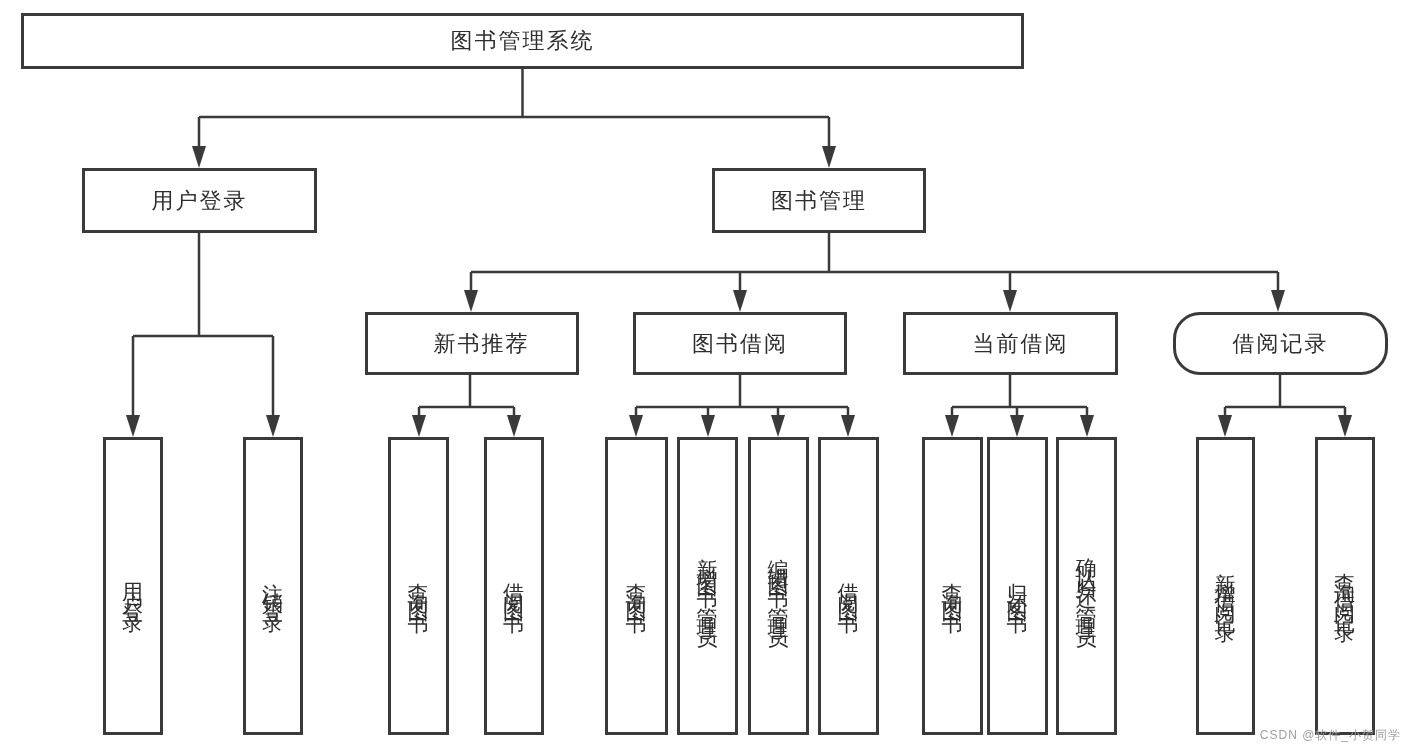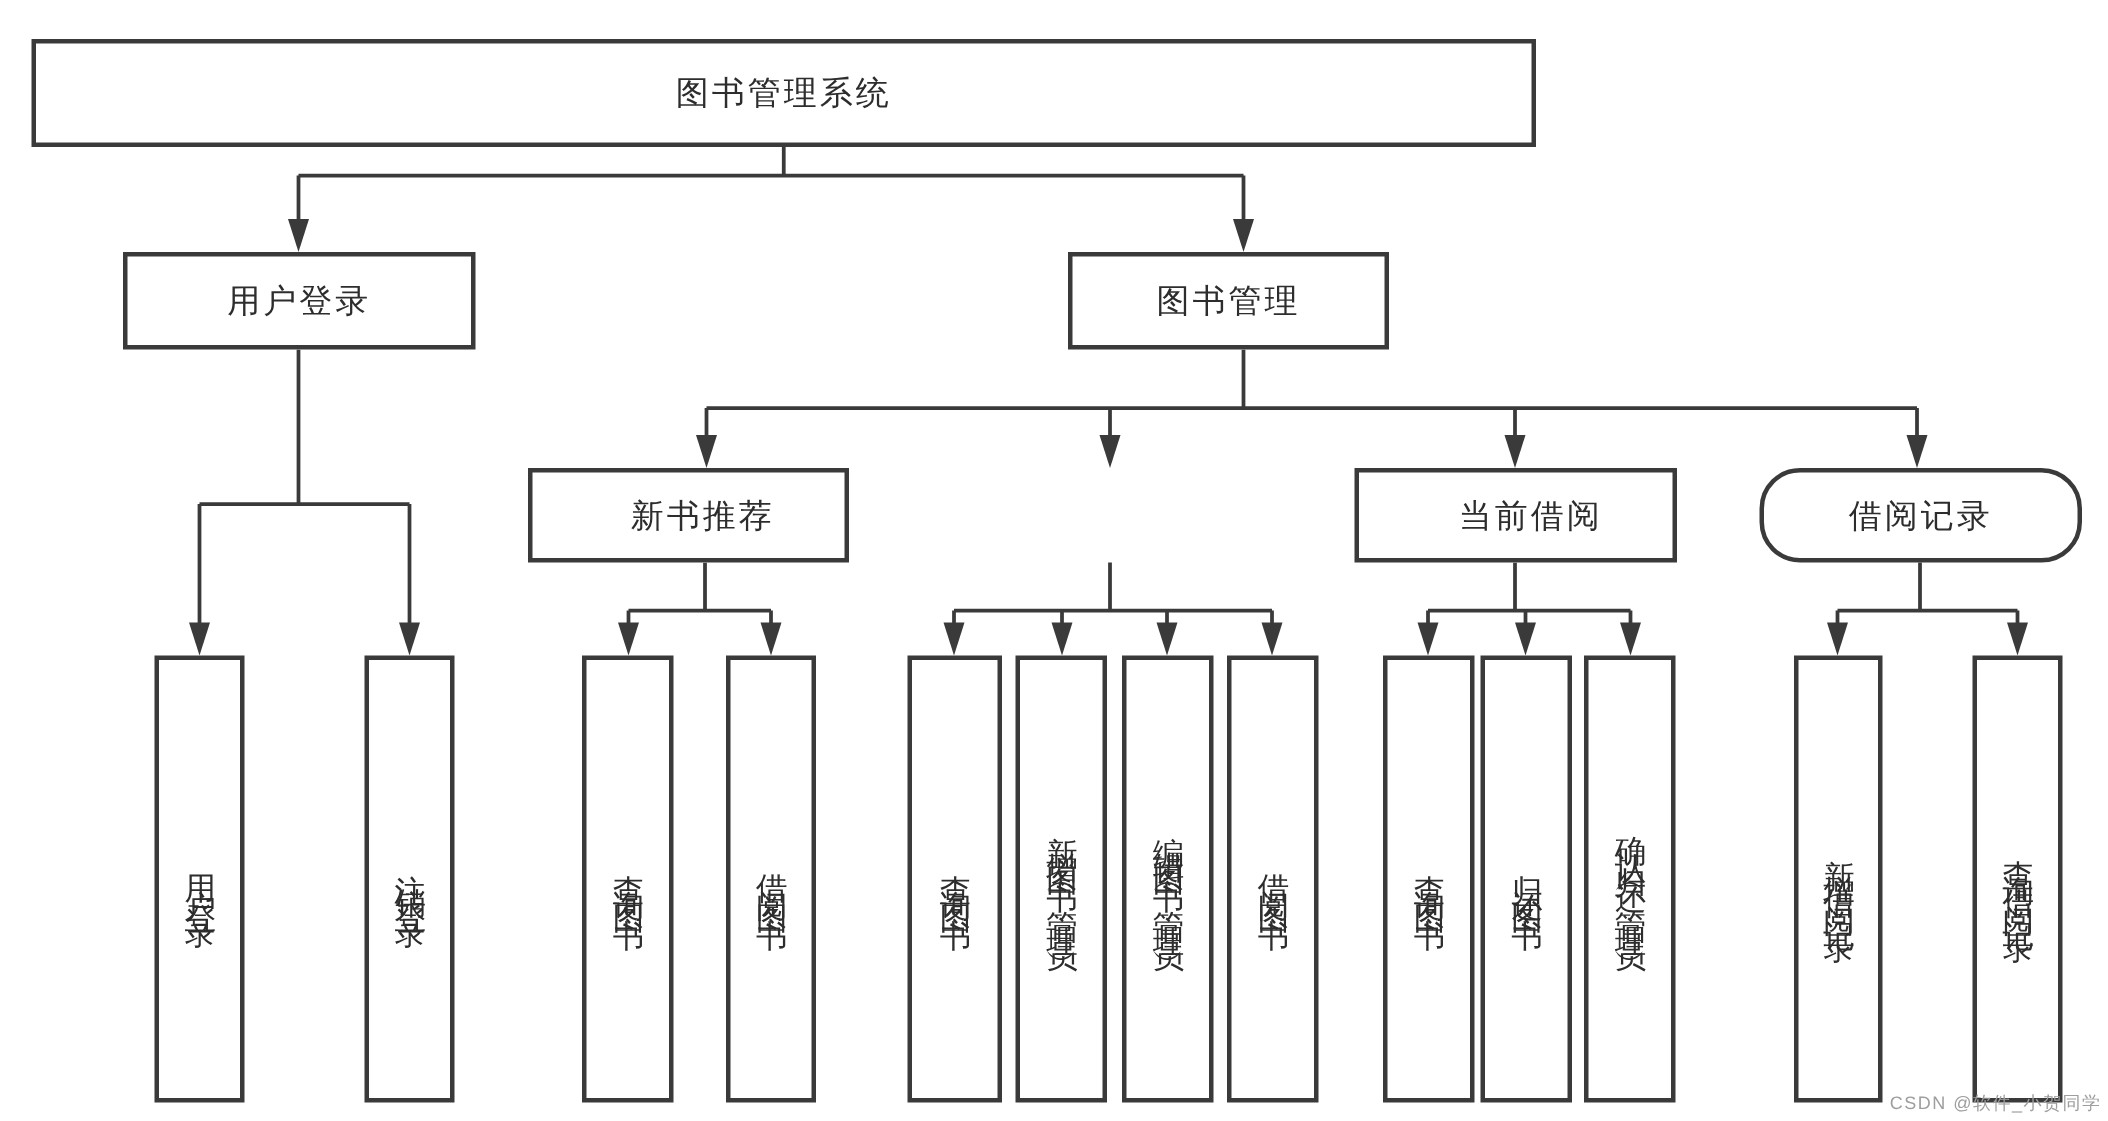--- a/index.html
+++ b/index.html
@@ -92,33 +92,36 @@
     <path d="M1010 375 V407 M952 407 H1087 M952 407 V416 M1017 407 V416 M1087 407 V416"></path>
     <polygon points="945,415 959,415 952,437"></polygon>
     <polygon points="1010,415 1024,415 1017,437"></polygon>
     <polygon points="1080,415 1094,415 1087,437"></polygon>
 
     <path d="M1280 375 V407 M1225 407 H1345 M1225 407 V416 M1345 407 V416"></path>
     <polygon points="1218,415 1232,415 1225,437"></polygon>
     <polygon points="1338,415 1352,415 1345,437"></polygon>
   </svg>
 
-  <div class="hbox" style="left:21px;top:26px;width:1003px;height:72px;">
+  <div class="hbox" style="left:21px;top:13px;width:1003px;height:56px;">
     <span>图书管理系统</span>
   </div>
 
   <div class="hbox" style="left:82px;top:168px;width:235px;height:65px;">
     <span>用户登录</span>
   </div>
   <div class="hbox" style="left:712px;top:168px;width:214px;height:65px;">
     <span>图书管理</span>
   </div>
 
-  <div class="hbox" style="left:352px;top:312px;width:214px;height:63px;padding-left:19px;">
+  <div class="hbox" style="left:365px;top:312px;width:214px;height:63px;padding-left:19px;">
     <span>新书推荐</span>
+  </div>
+  <div class="hbox" style="left:633px;top:312px;width:214px;height:63px;">
+    <span>图书借阅</span>
   </div>
   <div class="hbox" style="left:903px;top:312px;width:215px;height:63px;padding-left:20px;">
     <span>当前借阅</span>
   </div>
   <div class="hbox" style="left:1173px;top:312px;width:215px;height:63px;border-radius:27px;">
     <span>借阅记录</span>
   </div>
 
   <div class="vbox" style="left:103px;width:60px;">
     <span>用户登录</span>

